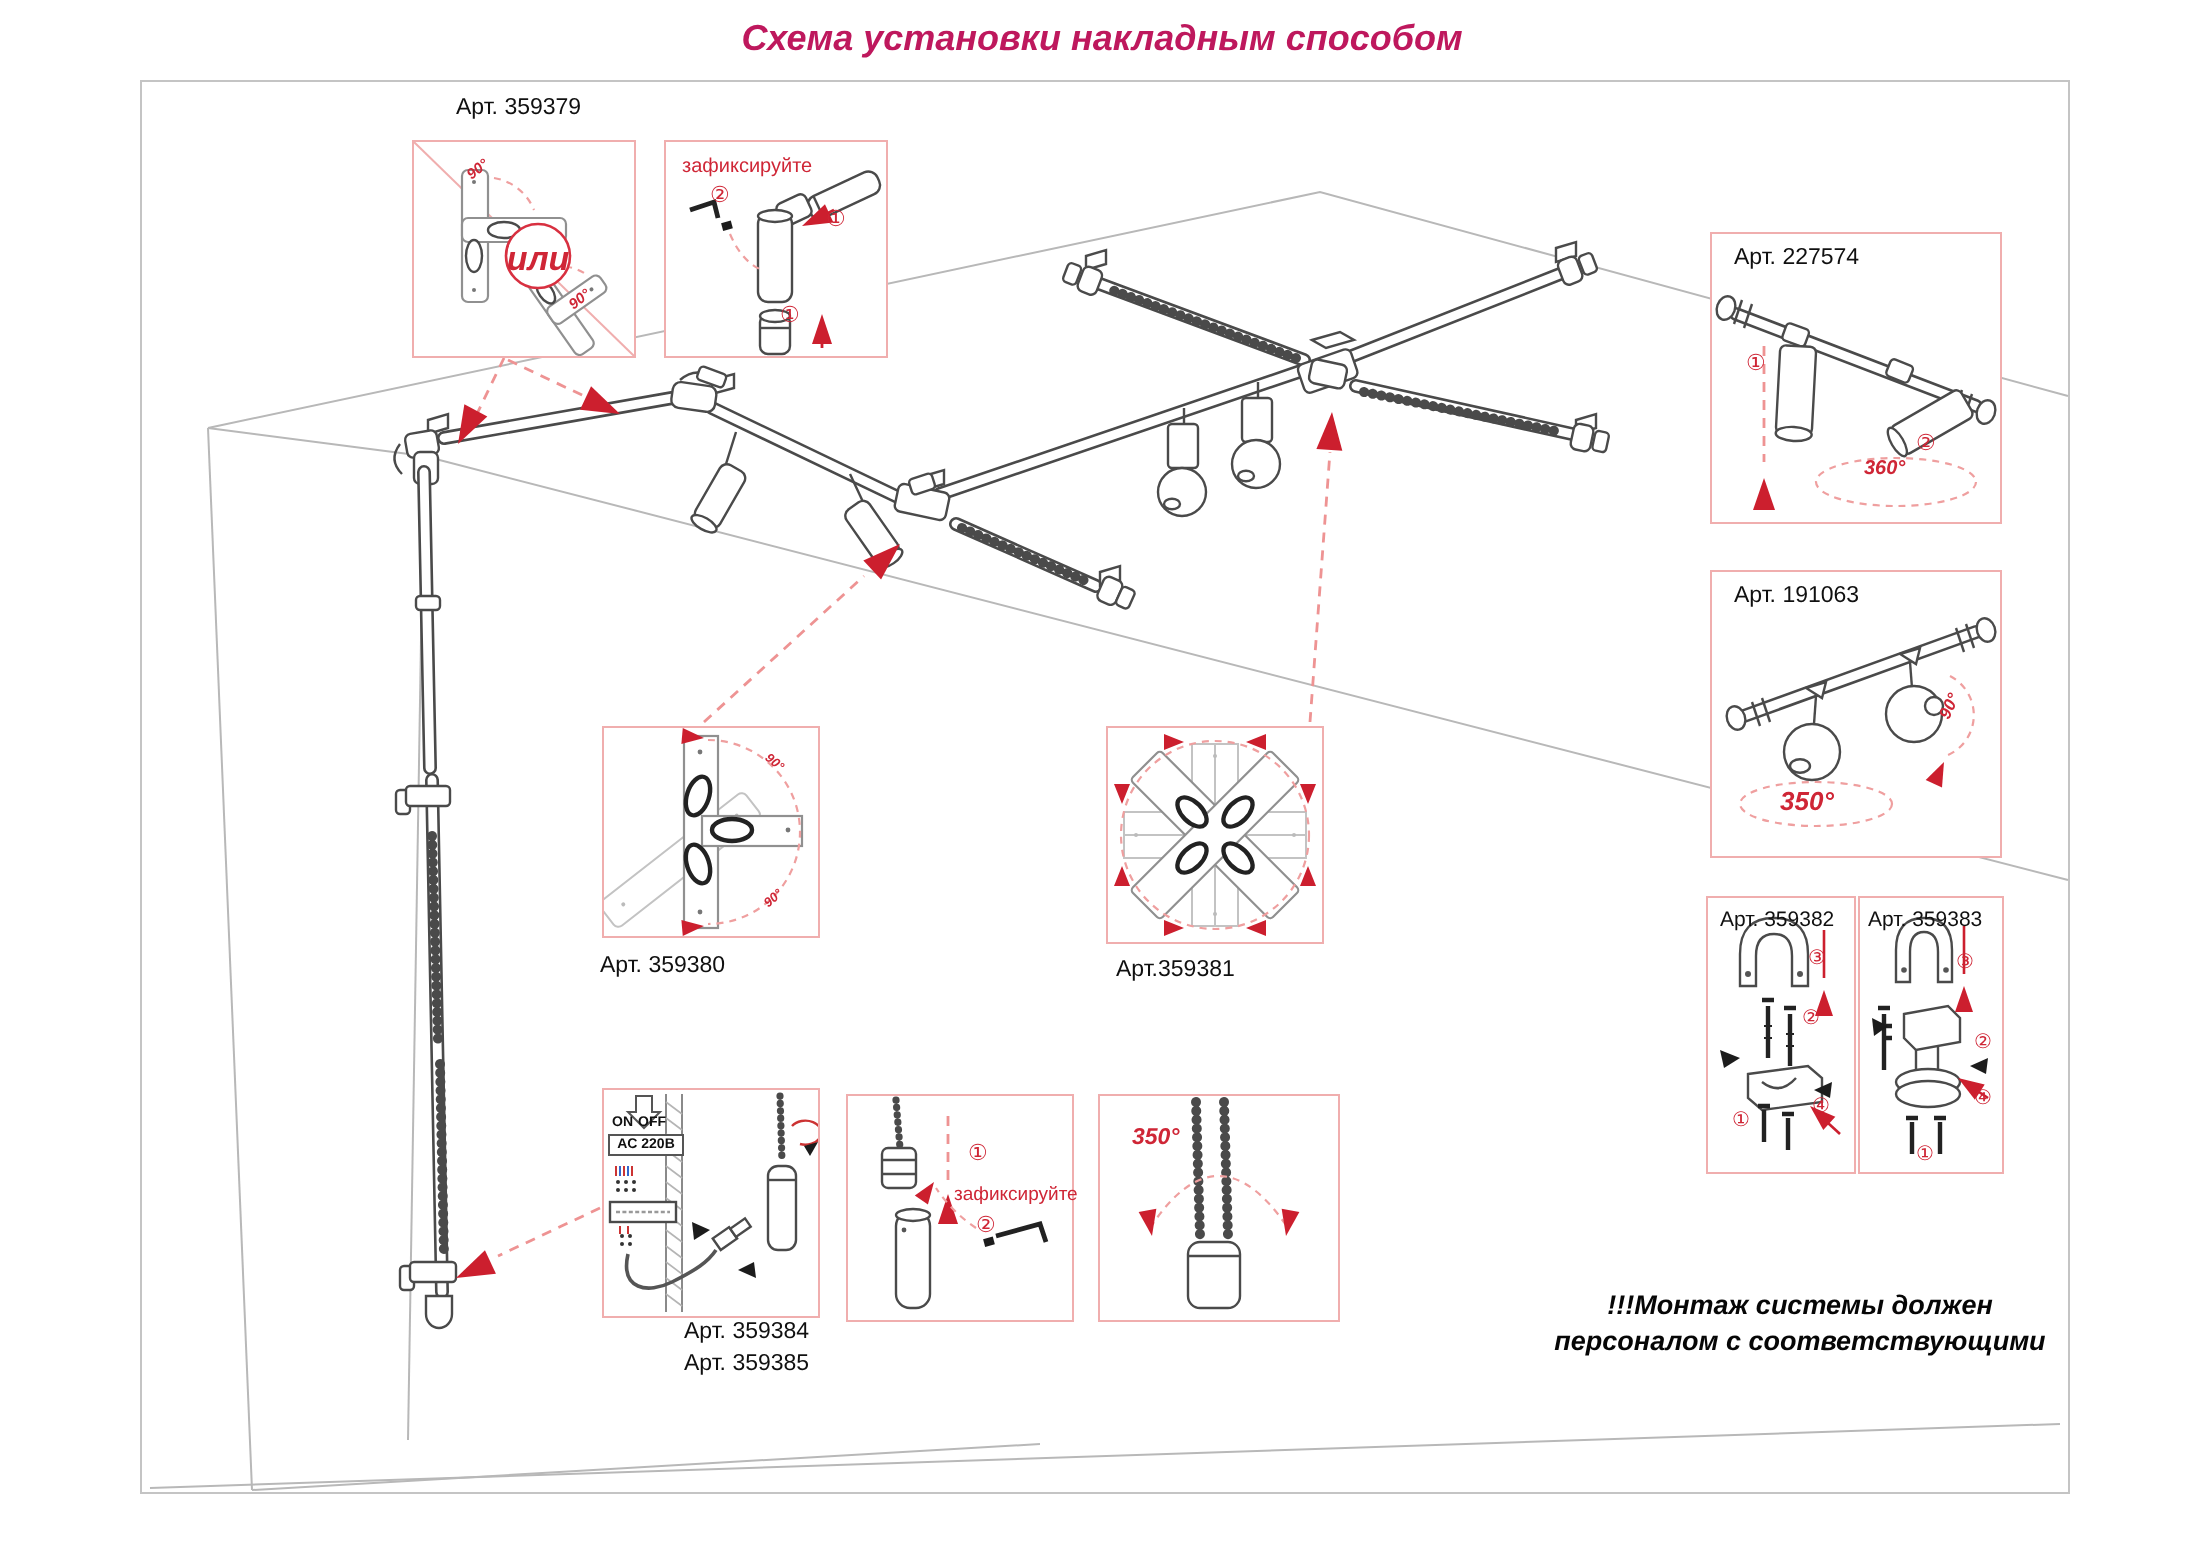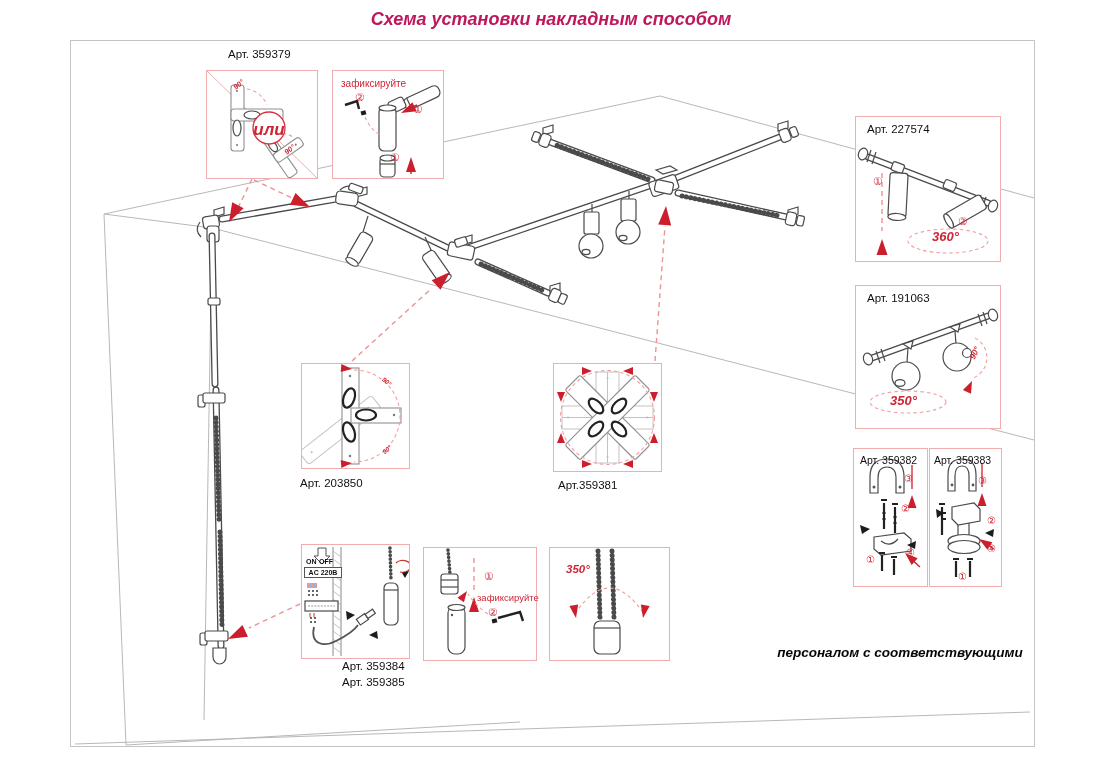--- a/index.html
+++ b/index.html
@@ -255,21 +255,21 @@
       <rect class="wh" x="-8" y="-20" width="16" height="40" rx="3"></rect>
         <ellipse class="wh" cx="0" cy="20" rx="8" ry="3"></ellipse>
       </g>
     <path class="rd" d="M26,56 L26,114"></path>
     <polygon class="arr" points="0,0 16,-5.5 16,5.5" transform="translate(26,122) rotate(90)"></polygon>
     <ellipse class="rds" cx="92" cy="124" rx="40" ry="12"></ellipse>
   </svg>
   <div class="lbl" style="left:11px;top:6px">Арт. 227574</div>
   <div class="red n" style="left:17px;top:58px">①</div>
   <div class="red n" style="left:102px;top:98px">②</div>
-  <div class="red bi" style="left:76px;top:112px;font-size:13px">360°</div>
+  <div class="red bi" style="left:76px;top:112px;font-size:10px">360°</div>
 </div>
 
 <div class="rbox" style="left:855px;top:285px;width:144px;height:142px">
   <svg width="144" height="142" viewBox="0 0 144 142">
     <path class="tubeO" d="M16,72 L132,30"></path>
       <path class="tubeI" d="M16,72 L132,30"></path>
     <line class="ln" x1="20" y1="65" x2="24" y2="77"></line>
       <line class="ln" x1="25" y1="63" x2="29" y2="75"></line>
     <ellipse class="wh" cx="12" cy="73" rx="4.5" ry="6" transform="rotate(-18 12 73)"></ellipse>
     <line class="ln" x1="122" y1="28" x2="126" y2="40"></line>
@@ -358,21 +358,21 @@
       <ellipse cx="64" cy="51" rx="10" ry="5.5"></ellipse>
       <ellipse cx="47" cy="68" rx="5.5" ry="10" transform="rotate(-18 47 68)"></ellipse>
     </g>
     <path class="rds" d="M52,6 A46,46 0 0 1 52,98"></path>
     <polygon class="arr" points="0,0 11,-4 11,4" transform="translate(50,5) rotate(185)"></polygon>
     <polygon class="arr" points="0,0 11,-4 11,4" transform="translate(50,99) rotate(175)"></polygon>
   </svg>
   <div class="red bi" style="left:80px;top:14px;font-size:6.5px;transform:rotate(40deg)">90°</div>
   <div class="red bi" style="left:80px;top:82px;font-size:6.5px;transform:rotate(-40deg)">90°</div>
 </div>
-<div class="lbl" style="left:300px;top:477px">Арт. 203850</div>
+<div class="lbl" style="left:300px;top:477px">Арт. 359380</div>
 
 <div class="rbox" style="left:553px;top:363px;width:107px;height:107px">
   <svg width="107" height="107" viewBox="0 0 107 107">
     <g class="lgry">
       <rect x="42" y="8" width="23" height="91"></rect>
         <line x1="53.5" y1="8" x2="53.5" y2="99"></line>
       <rect x="8" y="42" width="91" height="23"></rect>
         <line x1="8" y1="53.5" x2="99" y2="53.5"></line>
     </g>
     <circle cx="53.5" cy="14" r="1" fill="#bbb"></circle>
@@ -479,14 +479,15 @@
     <rect class="wh" x="44" y="73" width="26" height="33" rx="6"></rect>
     <line class="ln" x1="44" y1="80" x2="70" y2="80"></line>
     <path class="rds" d="M25,66 Q59,14 94,66"></path>
     <polygon class="arr" points="0,0 13,-4.5 13,4.5" transform="translate(26,70) rotate(-100)"></polygon>
     <polygon class="arr" points="0,0 13,-4.5 13,4.5" transform="translate(93,70) rotate(-80)"></polygon>
   </svg>
   <div class="red bi" style="left:16px;top:15px;font-size:11.5px">350°</div>
 </div>
 
 <div class="warn">
+  <div>!!!Монтаж системы должен</div>
   <div>персоналом с соответствующими</div>
 </div>
 
 </body></html>

